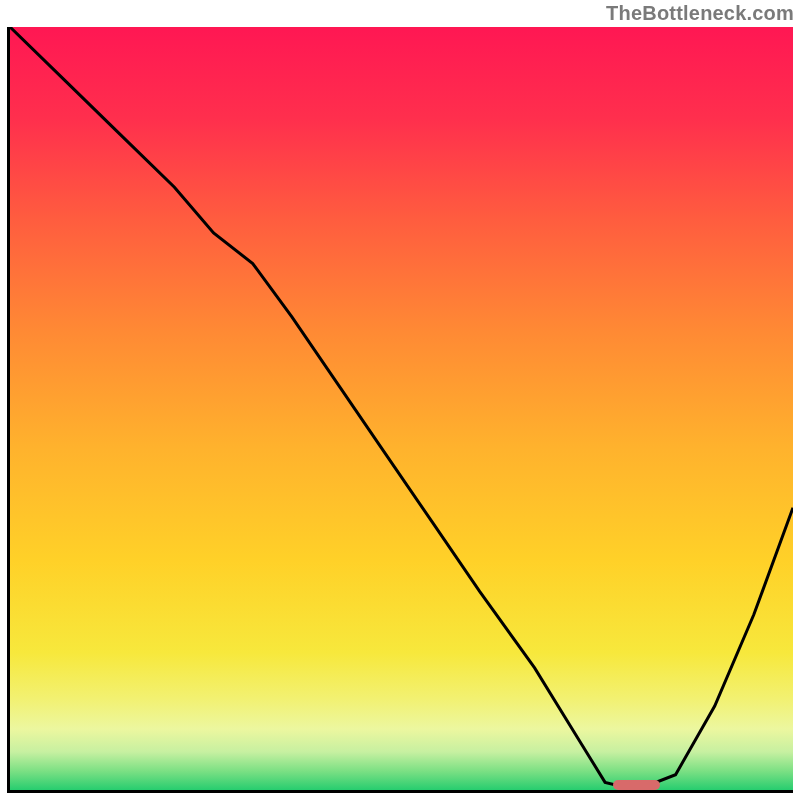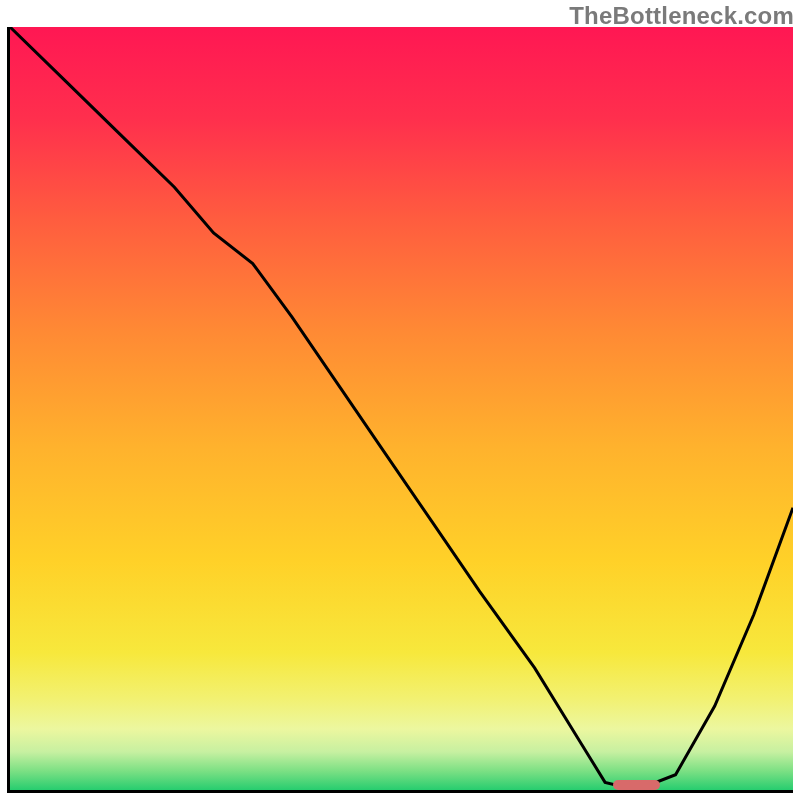--- a/index.html
+++ b/index.html
@@ -13,21 +13,21 @@
   .stage {
     position: relative;
     width: 800px;
     height: 800px;
   }
   .watermark {
     position: absolute;
     top: 2px;
     right: 6px;
     font-family: Arial, Helvetica, sans-serif;
-    font-size: 24px;
+    font-size: 20px;
     font-weight: 600;
     color: #7a7a7a;
     letter-spacing: 0.2px;
     user-select: none;
   }
   .plot-frame {
     position: absolute;
     left: 7px;
     top: 27px;
     width: 786px;

